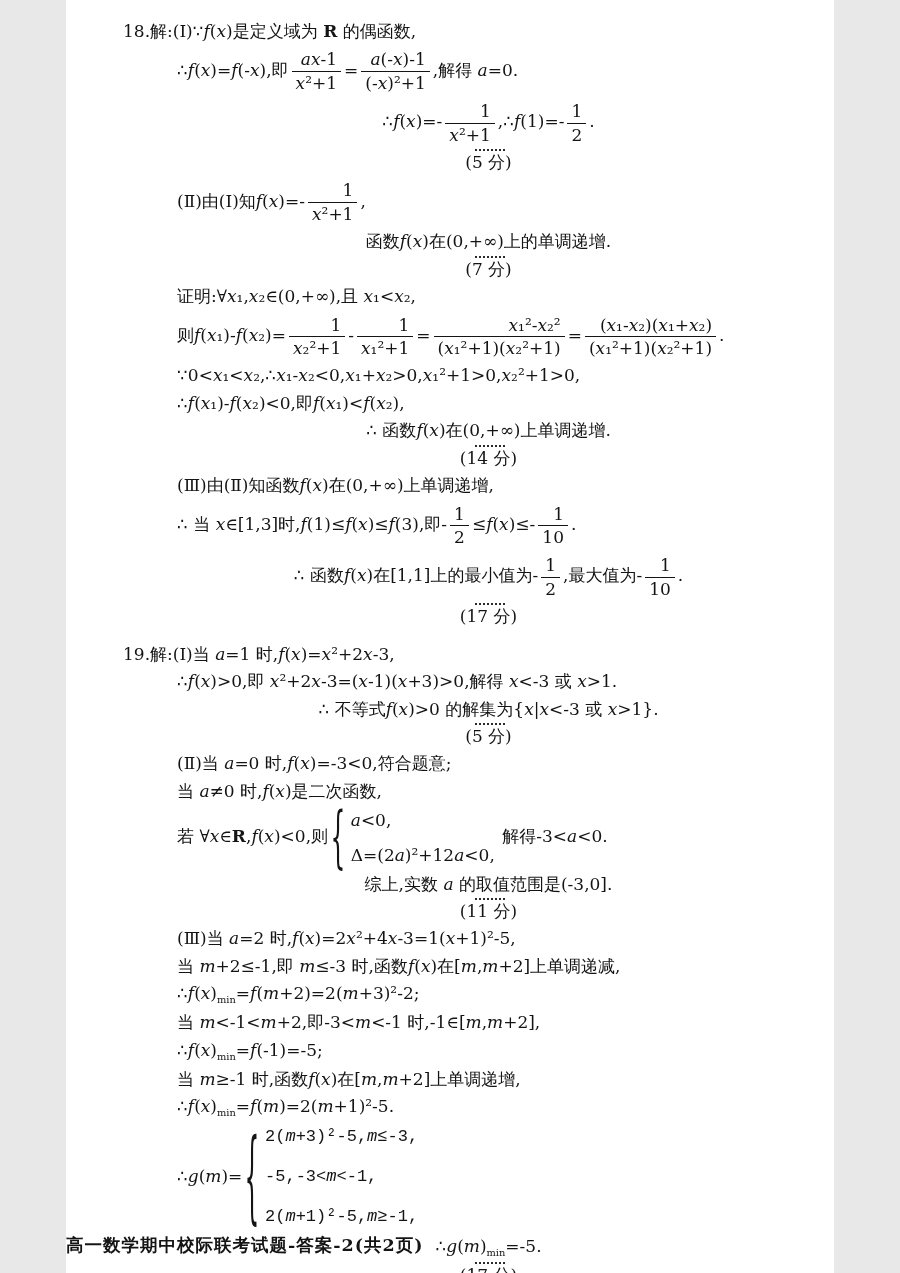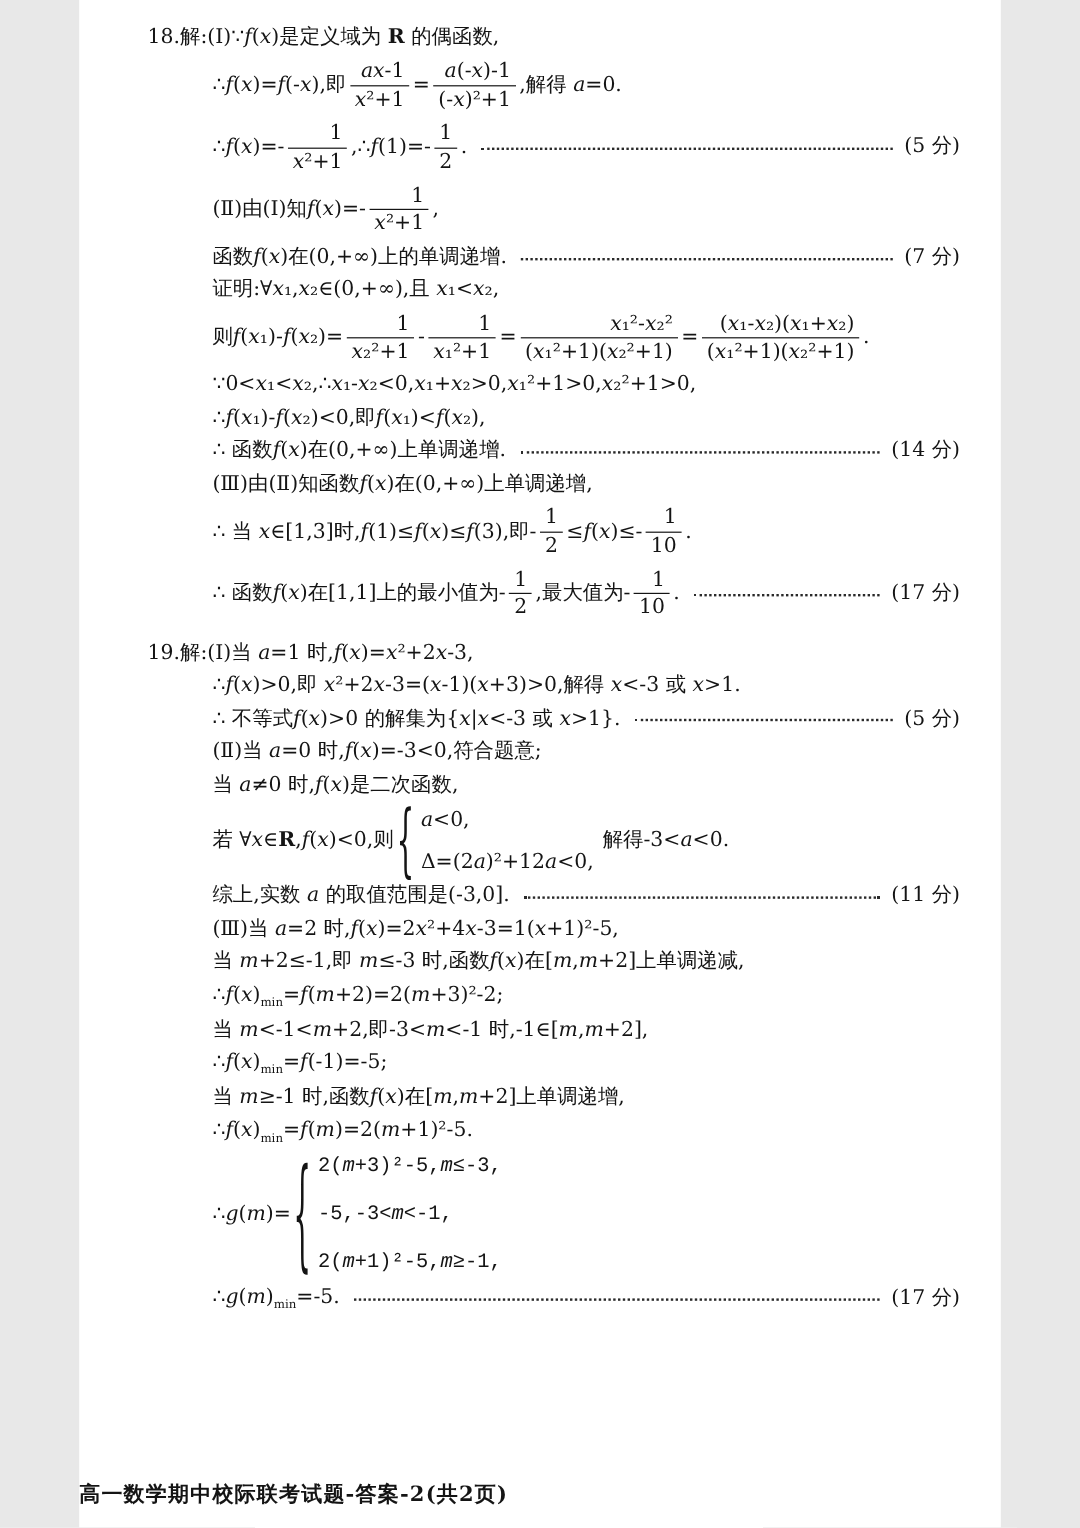--- a/index.html
+++ b/index.html
@@ -12,21 +12,21 @@
     box-sizing: border-box;
     padding: 16px 34px 12px 57px;
     font-family: "DejaVu Serif", "DejaVu Sans", serif;
     font-size: 17px;
     color: #141414;
     overflow: hidden;
   }
   .line { margin: 4px 0; }
   .line.indent-1 { margin-left: 54px; }
   .line.indent-0:not(:first-child) { margin-top: 14px; }
-  .line-flex { display: flex; align-items: center; }
+  .line-flex { display: flex; align-items: center; flex-direction: column; }
   .content { line-height: 1.38; flex: 0 1 auto; }
   .v { font-style: italic; }
   .bold-r { font-weight: bold; }
   sub.small { font-size: 0.58em; }
   .frac {
     display: inline-block;
     vertical-align: middle;
     text-align: center;
     margin: 2px 3px;
     line-height: 1.2;

